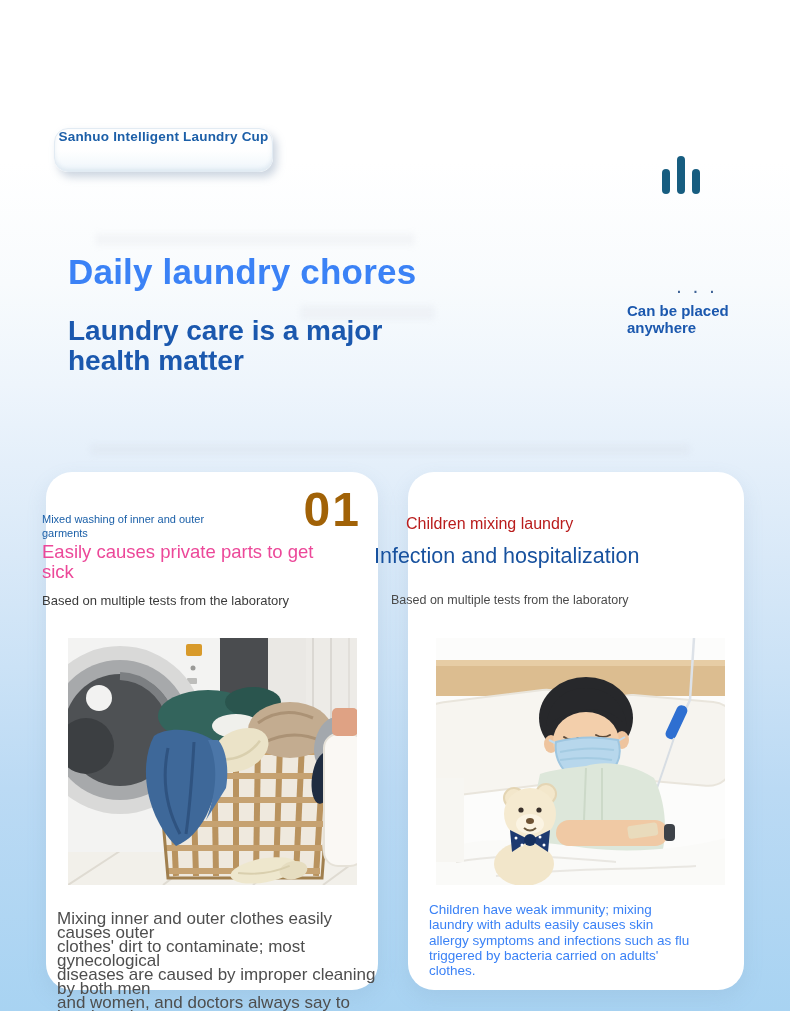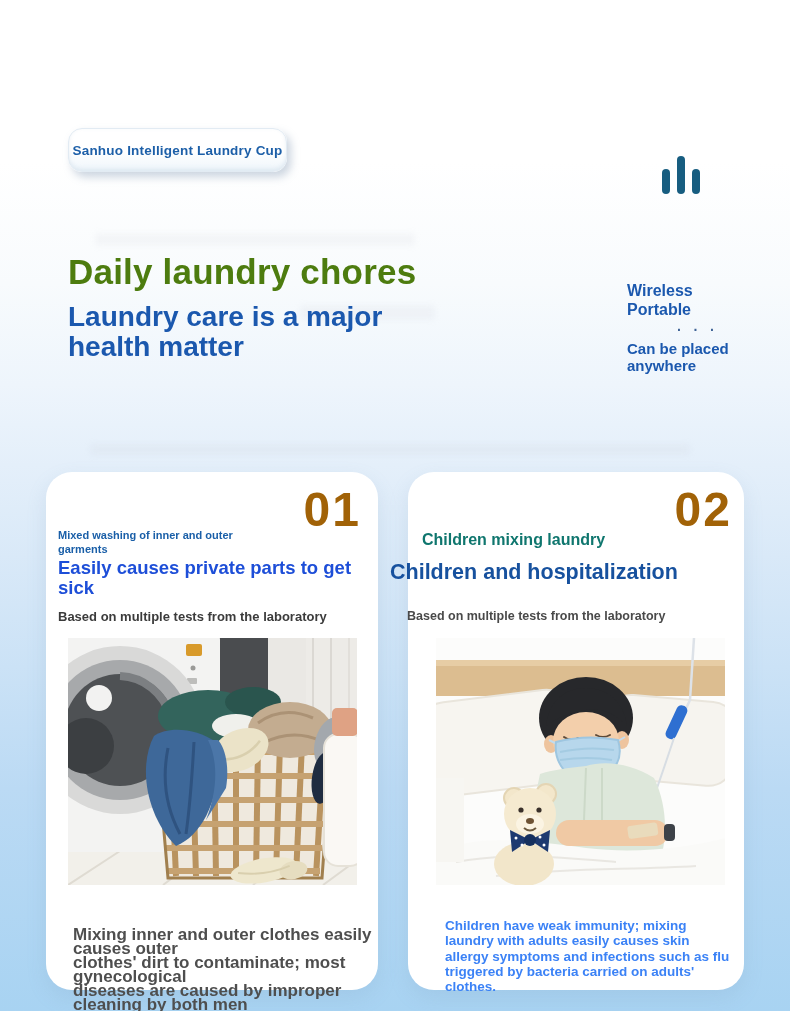--- a/index.html
+++ b/index.html
@@ -11,41 +11,41 @@
       #e4effa 46%, #d9e9f8 55%, #cbe2f6 66%, #bbdaf4 78%,
       #a8d3f2 100%);
   }
   [data-interactable]{box-sizing:border-box;}
 
   
   .artifact{position:absolute;background:rgba(185,190,196,.10);filter:blur(3px);border-radius:4px;}
 
   
   .badge{
-    position:absolute;left:68px;top:128px;width:219px;height:44px;
+    position:absolute;left:54px;top:128px;width:219px;height:44px;
     border-radius:14px;
     background:linear-gradient(180deg,#ffffff 50%,#eff6fb 100%);
     border:1px solid #e2ebf3;
     box-shadow:4px 5px 8px rgba(128,150,178,.40), inset 0 -2px 4px rgba(178,198,220,.30);
-    display:flex;align-items:center;justify-content:center;
+    display:flex;align-items:flex-start;justify-content:center;
     font-weight:700;font-size:13.5px;color:#1c5fa8;letter-spacing:.2px;
   }
 
   
   .bars-icon{position:absolute;left:662px;top:156px;height:38px;display:flex;align-items:flex-end;gap:7px;}
   .bars-icon .bar{width:8px;border-radius:4px;background:#175d80;}
   .bar-s{height:25px;} .bar-t{height:38px;}
 
   
   .hero-title{
     position:absolute;left:68px;top:252px;margin:0;
-    font-size:35px;font-weight:700;color:#4d7c0f;letter-spacing:.2px;line-height:40px;
+    font-size:35px;font-weight:700;color:#3b82f6;letter-spacing:.2px;line-height:40px;
   }
   .hero-subtitle{
-    position:absolute;left:68px;top:302px;margin:0;
+    position:absolute;left:68px;top:316px;margin:0;
     font-size:28px;font-weight:700;color:#1b58ae;line-height:30px;white-space:pre-line;
   }
   .features{position:absolute;left:627px;top:281px;width:130px;color:#1b58ae;font-weight:700;}
   .f-top{font-size:16px;line-height:19px;white-space:pre-line;}
   .f-dots{font-size:14px;letter-spacing:4px;color:#3f6396;margin:5px 0 4px 50px;line-height:12px;}
   .f-bottom{font-size:15px;line-height:17px;white-space:pre-line;}
 
   
   .card{
     position:absolute;top:472px;height:518px;background:#ffffff;border-radius:26px;
@@ -53,28 +53,28 @@
   }
   .card-1{left:46px;width:332px;}
   .card-2{left:408px;width:336px;}
   .card-number{
     position:absolute;top:10px;font-size:48px;line-height:56px;font-weight:700;
     color:#a16207;letter-spacing:2px;
   }
   .card-1 .card-number{right:17px;}
   .card-2 .card-number{right:12px;}
 
-  .kicker,.card-title,.card-note,.card-body{margin:16px;font-weight:700;white-space:pre-line;}
+  .kicker,.card-title,.card-note,.card-body{margin:0;font-weight:400;white-space:pre-line;}
   .card-1 .kicker{position:absolute;left:-4px;top:41px;font-size:11px;line-height:13.5px;color:#1a5fa8;}
-  .card-1 .card-title{position:absolute;left:-4px;top:70px;font-size:18.5px;line-height:20px;color:#1d4ed8;}
+  .card-1 .card-title{position:absolute;left:-4px;top:70px;font-size:18.5px;line-height:20px;color:#ec4899;}
   .card-1 .card-note{position:absolute;left:-4px;top:121px;font-size:13px;color:#3b3b3b;}
   .card-1 .photo{left:22px;}
   .card-1 .card-body{position:absolute;left:11px;top:440px;width:320px;font-size:17px;line-height:14px;color:#4e4e4e;}
 
-  .card-2 .kicker{position:absolute;left:-2px;top:43px;font-size:16px;line-height:18px;color:#0f766e;}
+  .card-2 .kicker{position:absolute;left:-2px;top:43px;font-size:16px;line-height:18px;color:#b91c1c;}
   .card-2 .card-title{position:absolute;left:-34px;top:72px;font-size:21.5px;line-height:24px;color:#17519e;white-space:nowrap;}
   .card-2 .card-note{position:absolute;left:-17px;top:121px;font-size:12.5px;color:#4a4a4a;}
   .card-2 .photo{left:28px;}
   .card-2 .card-body{position:absolute;left:21px;top:430px;width:316px;font-size:13.5px;line-height:15.3px;color:#3b82f6;}
 
   .photo{position:absolute;top:166px;width:289px;height:247px;overflow:hidden;background:#eee;}
   .photo svg{display:block;}
 </style>
 </head>
 <body>
@@ -91,22 +91,20 @@
   <span class="bar bar-s" data-interactable="false"></span>
   <span class="bar bar-t" data-interactable="false"></span>
   <span class="bar bar-s" data-interactable="false"></span>
 </div>
 
 <h1 class="hero-title" data-interactable="false">Daily laundry chores</h1>
 <h2 class="hero-subtitle" data-interactable="false">Laundry care is a major
 health matter</h2>
 
 <div class="features" data-interactable="false">
-  <div class="f-top" data-interactable="false">Wireless
-Portable</div>
   <div class="f-dots" data-interactable="false">· · ·</div>
   <div class="f-bottom" data-interactable="false">Can be placed
 anywhere</div>
 </div>
 
 <section class="card card-1" data-interactable="false">
   <div class="card-number" data-interactable="false">01</div>
   <p class="kicker" data-interactable="false">Mixed washing of inner and outer
 garments</p>
   <p class="card-title" data-interactable="false">Easily causes private parts to get
@@ -184,23 +182,22 @@
   </div>
 
   <p class="card-body" data-interactable="false">Mixing inner and outer clothes easily causes outer
 clothes' dirt to contaminate; most gynecological
 diseases are caused by improper cleaning by both men
 and women, and doctors always say to hand wash
 underwear.</p>
 </section>
 
 <section class="card card-2" data-interactable="false">
-  <div class="card-number" data-interactable="false">02</div>
   <p class="kicker" data-interactable="false">Children mixing laundry</p>
-  <p class="card-title" data-interactable="false">Children and hospitalization</p>
+  <p class="card-title" data-interactable="false">Infection and hospitalization</p>
   <p class="card-note" data-interactable="false">Based on multiple tests from the laboratory</p>
 
   <div class="photo" data-interactable="false" role="img" aria-label="Sick child wearing a medical mask lying in bed with a teddy bear and an IV drip">
     <svg viewBox="0 0 290 247" width="290" height="247" data-interactable="false">
       <rect width="290" height="247" fill="#fcfcfb"></rect>
       <rect y="22" width="290" height="36" fill="#dcbd90"></rect>
       <rect y="22" width="290" height="6" fill="#e7cda5"></rect>
       <g transform="rotate(-7 60 100)">
         <rect x="-18" y="58" width="160" height="94" rx="30" fill="#f7f5f0" stroke="#e9e5dc" stroke-width="2"></rect>
       </g>

